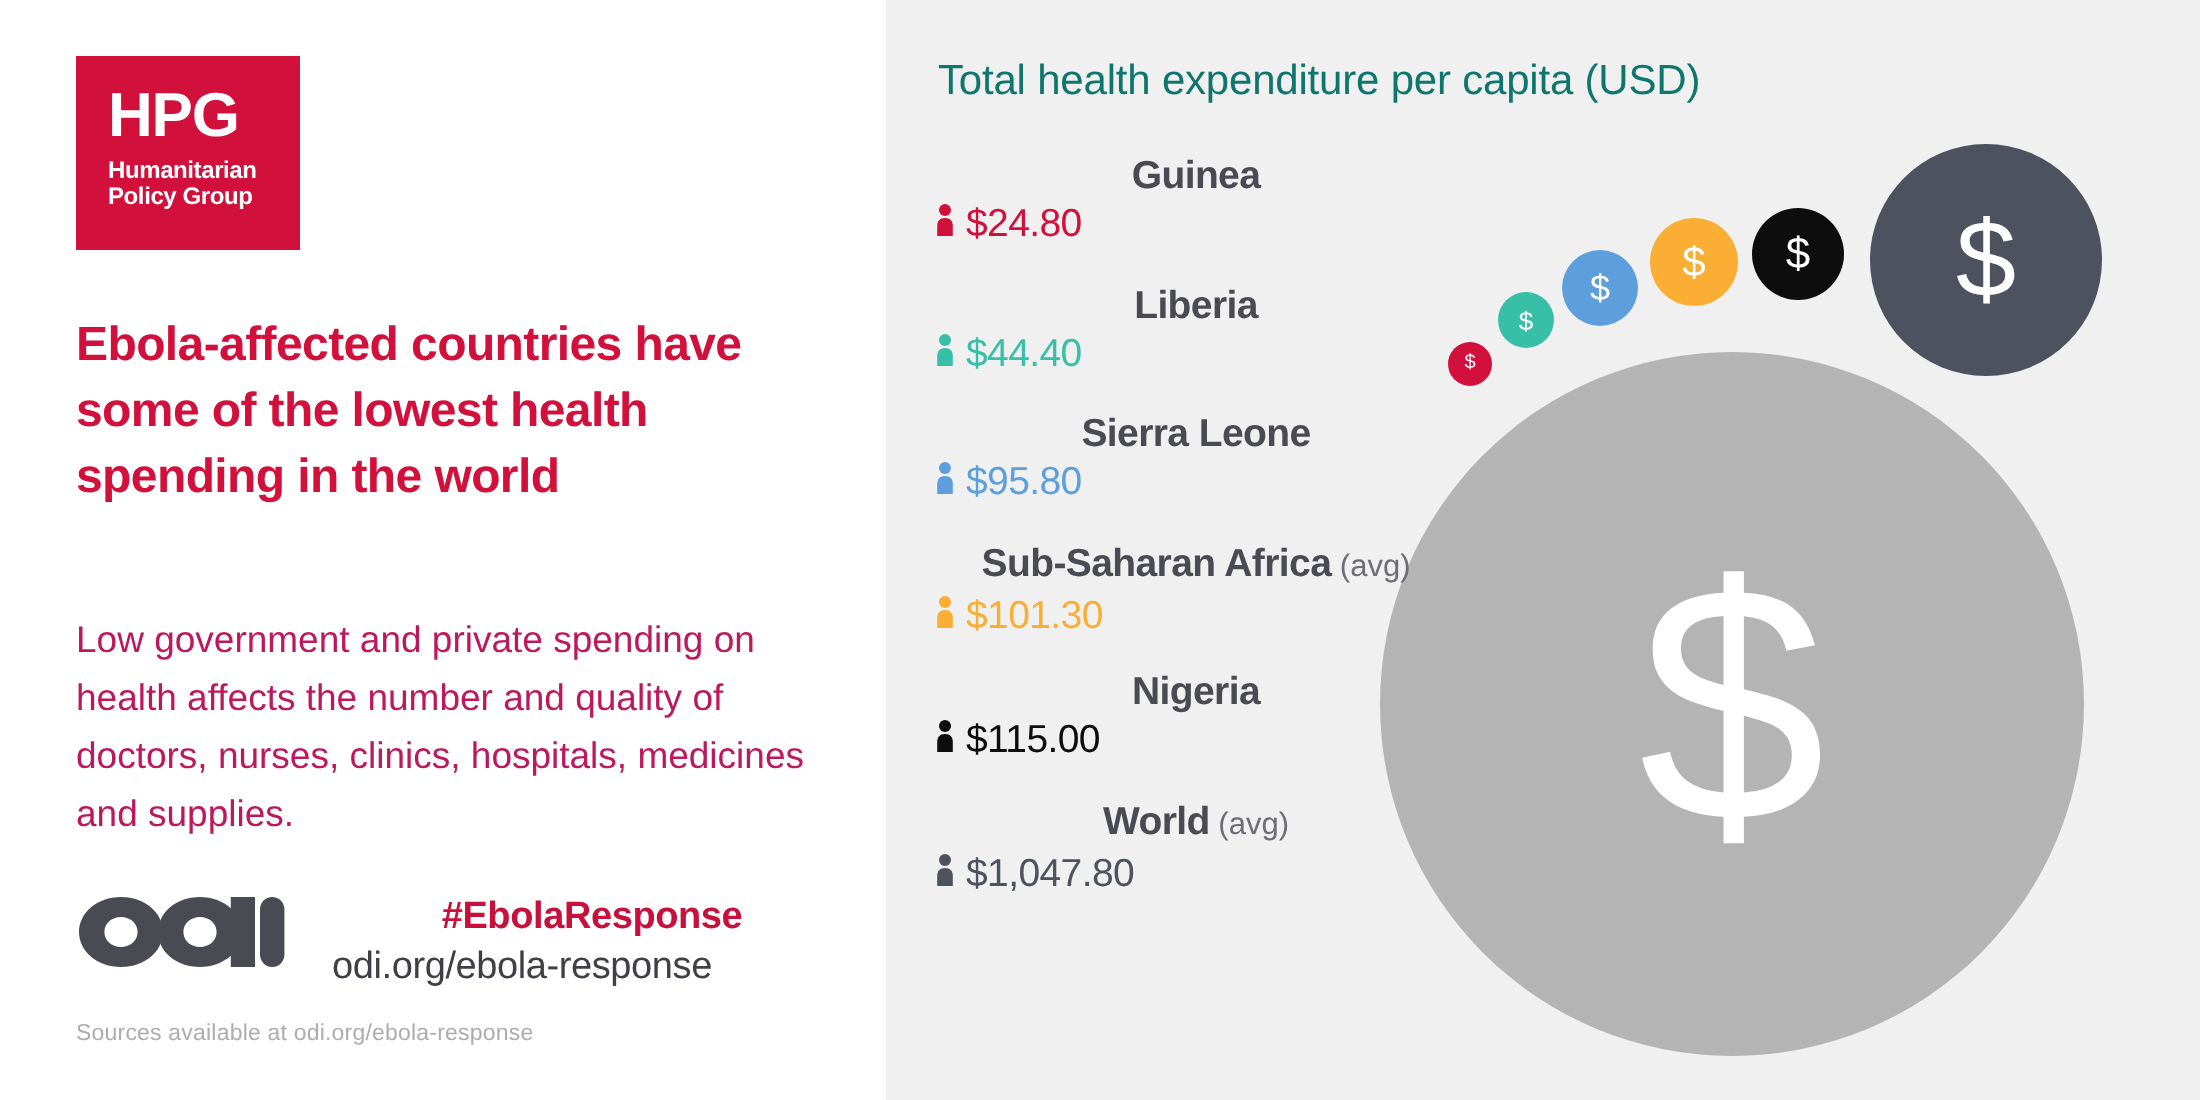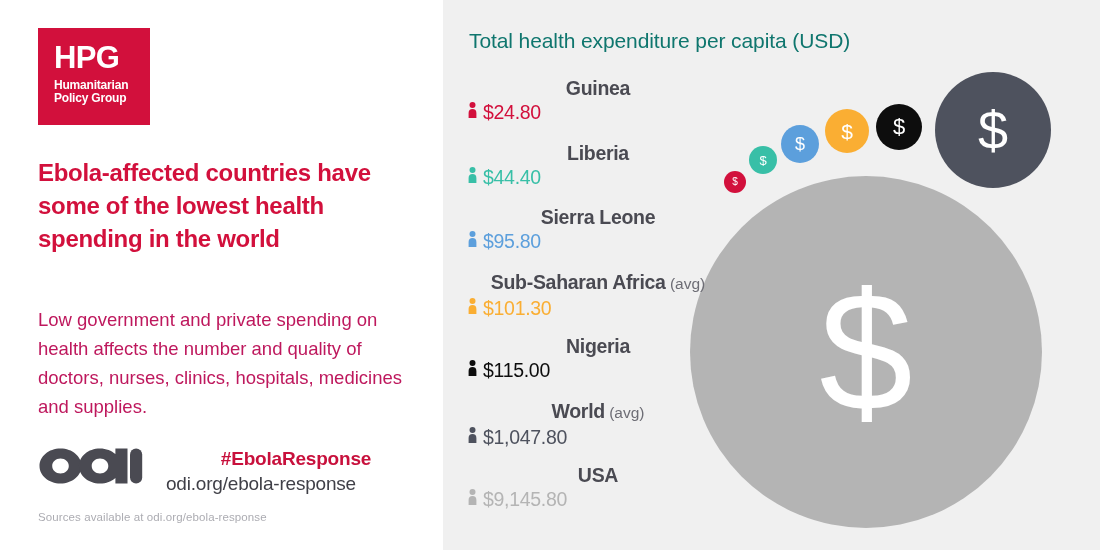--- a/index.html
+++ b/index.html
@@ -328,26 +328,16 @@
         <div class="legend-row">
           <div class="legend-name">World<span class="qualifier"> (avg)</span></div>
           <div class="legend-value-line">
             <span class="person-icon"><svg width="9" height="16" viewBox="0 0 9 16" xmlns="http://www.w3.org/2000/svg">
                 <circle cx="4.5" cy="3" r="3" fill="#4E525E"></circle>
                 <path d="M4.5 7 C1.9 7 0.6 8.6 0.6 11 L0.6 16 L8.4 16 L8.4 11 C8.4 8.6 7.1 7 4.5 7 Z" fill="#4E525E"></path>
               </svg></span>
             <span class="legend-value" style="color: rgb(78, 82, 94);">$1,047.80</span>
           </div>
         </div>
-        <div class="legend-row">
-          <div class="legend-name">USA</div>
-          <div class="legend-value-line">
-            <span class="person-icon"><svg width="9" height="16" viewBox="0 0 9 16" xmlns="http://www.w3.org/2000/svg">
-                <circle cx="4.5" cy="3" r="3" fill="#B4B4B4"></circle>
-                <path d="M4.5 7 C1.9 7 0.6 8.6 0.6 11 L0.6 16 L8.4 16 L8.4 11 C8.4 8.6 7.1 7 4.5 7 Z" fill="#B4B4B4"></path>
-              </svg></span>
-            <span class="legend-value" style="color: rgb(180, 180, 180);">$9,145.80</span>
-          </div>
-        </div>
       </div>
   </div>
 
 </div>
 
 </body></html>

